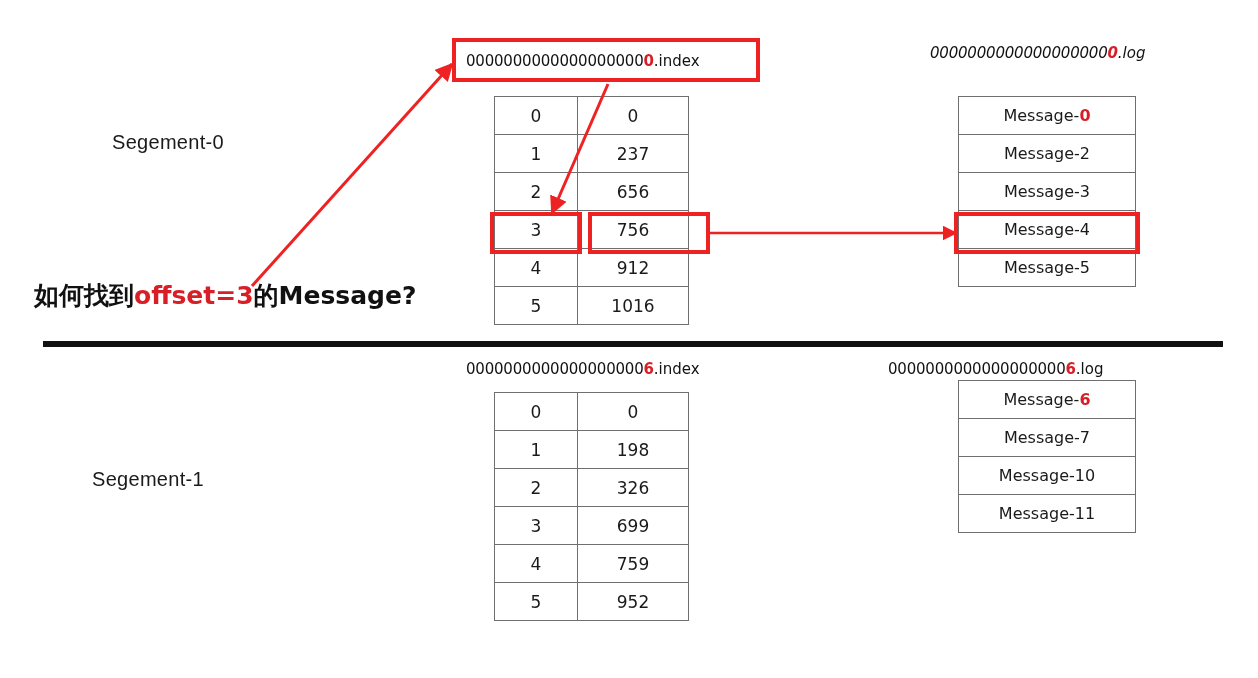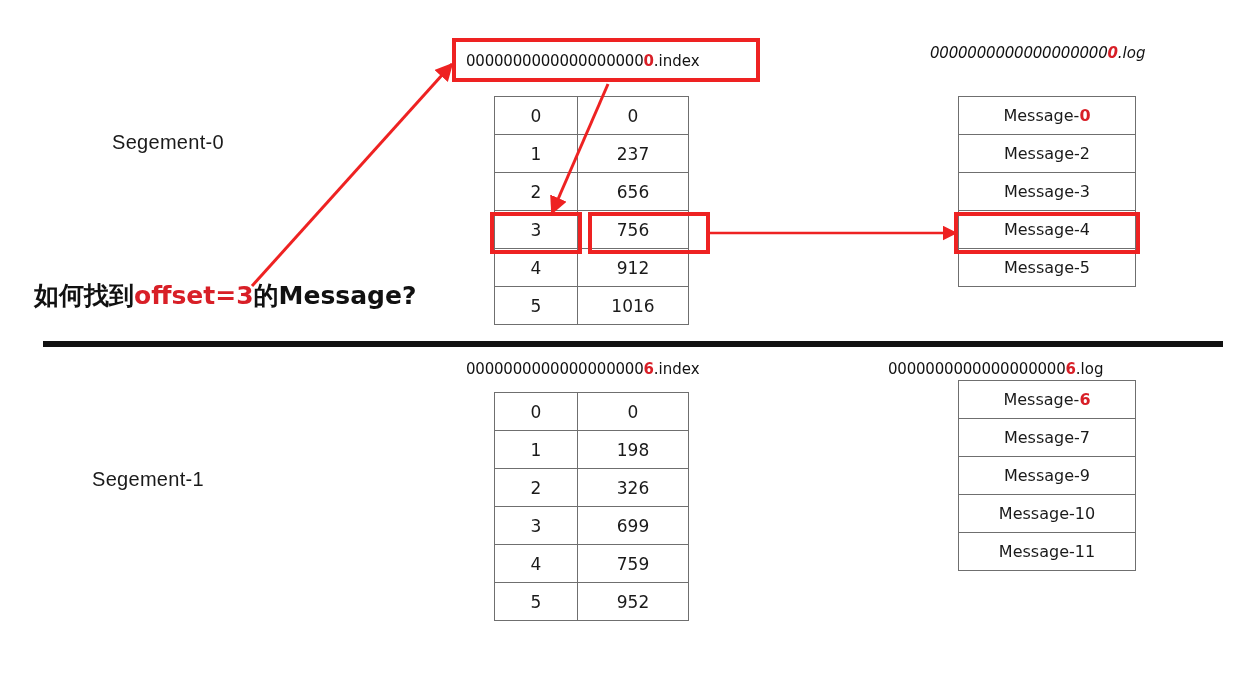--- a/index.html
+++ b/index.html
@@ -237,23 +237,20 @@
 
   <table class="grid" id="log1">
     <tbody>
         <tr>
       <td class="msg"><span>Message-</span><span class="hl">6</span></td>
     </tr>
     <tr>
       <td class="msg"><span>Message-7</span></td>
     </tr>
     <tr>
-      <td class="msg"><span>Message-9</span></td>
-    </tr>
-    <tr>
       <td class="msg"><span>Message-10</span></td>
     </tr>
     <tr>
       <td class="msg"><span>Message-11</span></td>
     </tr>
   </tbody>
     </table>
 
   <svg id="arrows" viewBox="0 0 1258 678" xmlns="http://www.w3.org/2000/svg">
     <defs>

